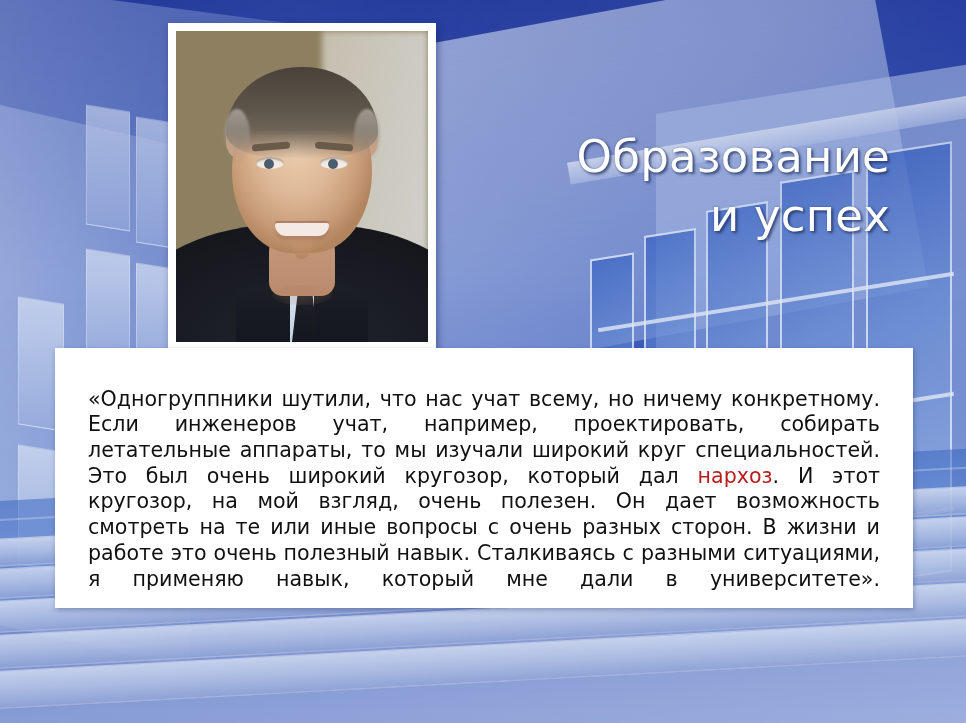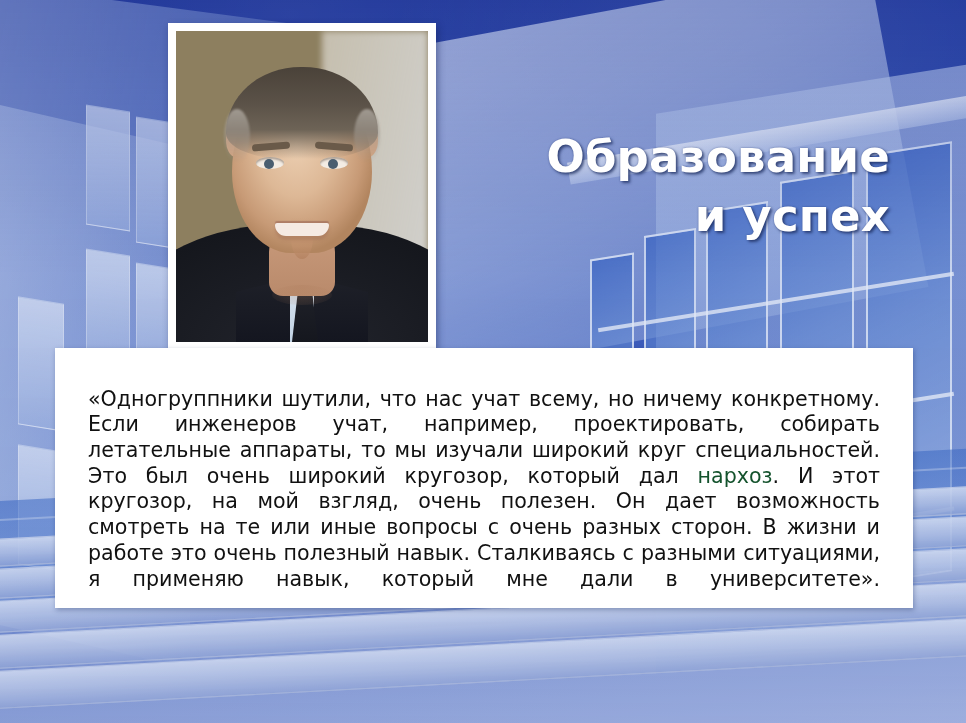--- a/index.html
+++ b/index.html
@@ -256,21 +256,21 @@
 
   
   .title {
     position: absolute;
     left: 440px; top: 128px;
     width: 450px;
     text-align: right;
     color: #ffffff;
     font-size: 45px;
     line-height: 1.30;
-    font-weight: 700;
+    font-weight: 400;
     letter-spacing: 0.2px;
     text-shadow:
       2px 2px 3px rgba(30,45,95,0.75),
       0 0 2px rgba(40,60,120,0.55);
     white-space: pre-line;
   }
 
   
   .quote-box {
     position: absolute;
@@ -283,21 +283,21 @@
     position: absolute;
     left: 33px; top: 18px;
     width: 792px;
     text-align: justify;
     text-justify: inter-word;
     color: #111111;
     font-size: 20.6px;
     line-height: 25.7px;
     font-family: "DejaVu Sans", sans-serif;
   }
-  .quote-text .hl { color: #14532d; }
+  .quote-text .hl { color: #b91c1c; }
   .quote-text::after { content: ""; display: inline-block; width: 100%; }
 </style>
 </head>
 <body>
 
 <div id="slide">
 
   <div class="bg">
     <div class="bg-sky"></div>
 

